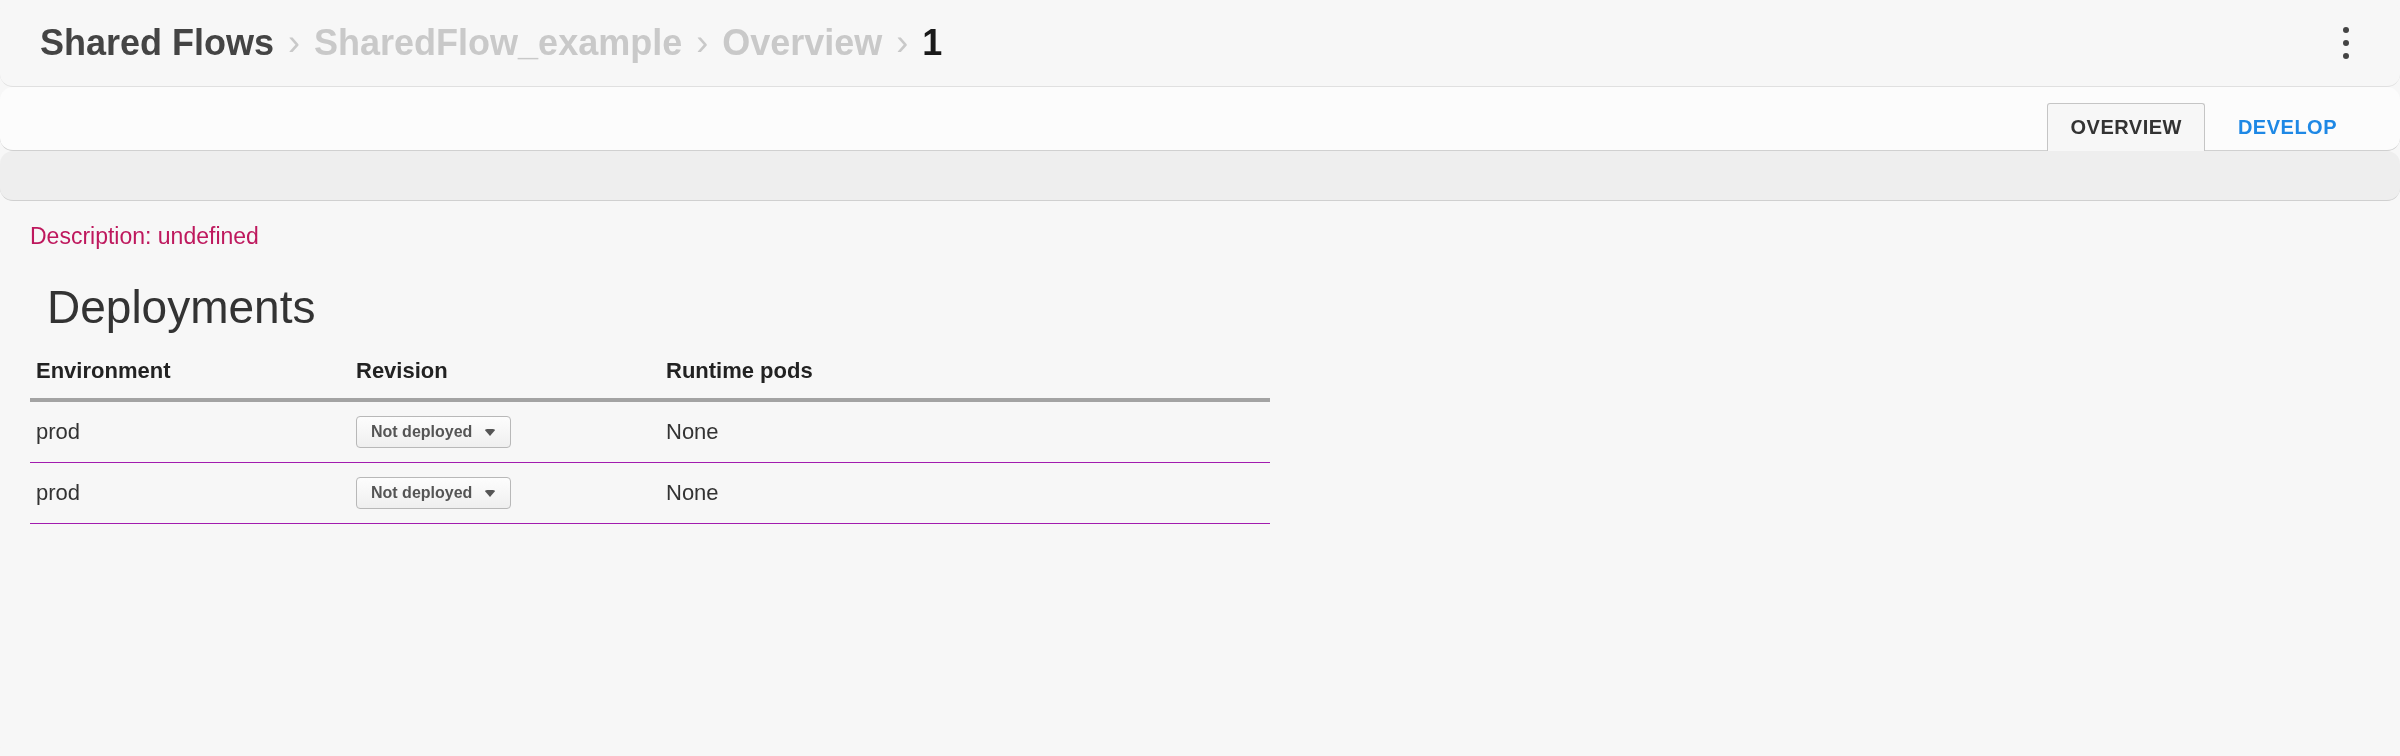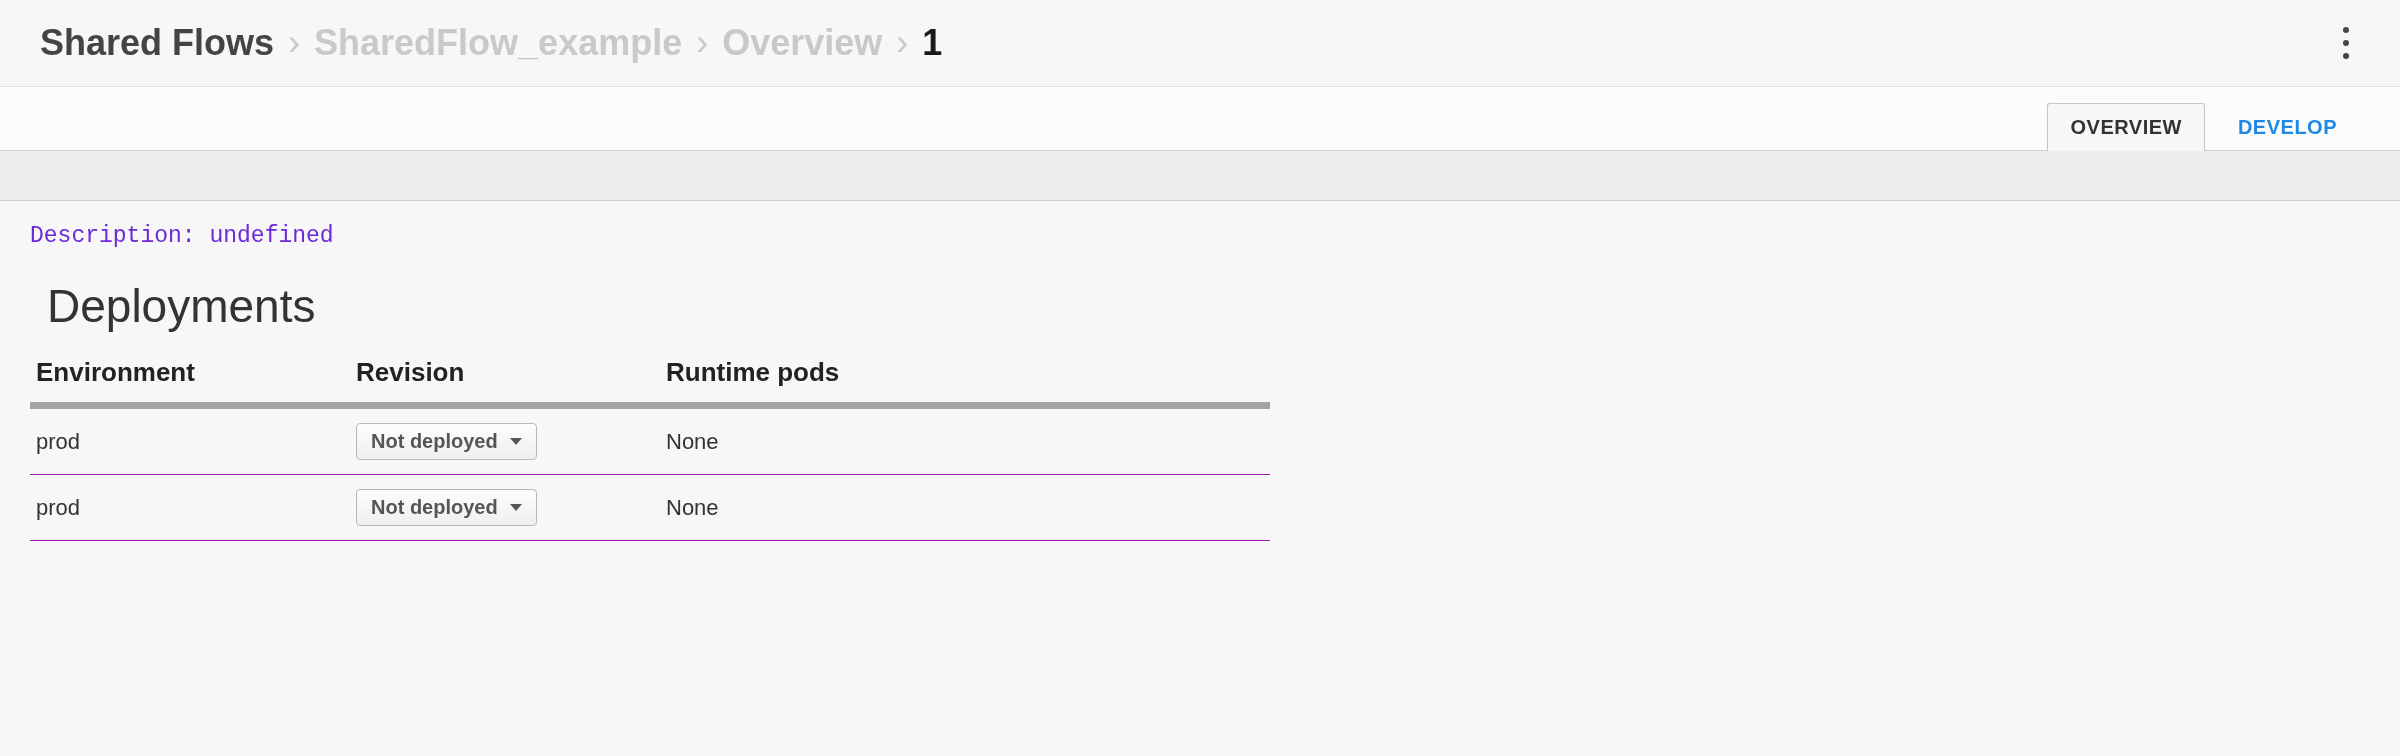--- a/index.html
+++ b/index.html
@@ -1,15 +1,15 @@
 <!DOCTYPE html>
 <html><head>
 <meta charset="utf-8">
 <style>
-  * { box-sizing: border-box; margin: 0; padding: 0; }
+  * { box-sizing: border-box; margin: 0; padding: 0; border-radius: 13px; }
   html, body {
     width: 2400px;
     height: 756px;
     font-family: "Helvetica Neue", Helvetica, Arial, sans-serif;
     background: #f7f7f7;
     color: #333;
     font-size: 21px;
   }
   .header {
     display: flex;
@@ -69,62 +69,61 @@
   .banner {
     background: #eeeeee;
     border-bottom: 1px solid #d0d0d0;
     height: 50px;
   }
   .content {
     padding: 22px 30px;
   }
   .description {
     font-size: 23px;
-    color: #6d28d9;
+    color: #be185d;
     margin-bottom: 30px;
-    font-family: Liberation Mono, monospace;
   }
   .section-title {
     font-size: 46px;
     font-weight: 400;
     color: #333;
     margin-bottom: 14px;
     margin-left: 17px;
   }
   table.deployments {
     width: 1240px;
     border-collapse: collapse;
   }
   table.deployments thead th {
     text-align: left;
     font-weight: 700;
-    font-size: 26px;
+    font-size: 22px;
     color: #222;
     padding: 10px 12px 14px 6px;
-    border-bottom: 7px solid #a3a3a3;
+    border-bottom: 4px solid #a3a3a3;
   }
   table.deployments tbody td {
     padding: 14px 12px 14px 6px;
     border-bottom: 1px solid #a21caf;
     font-size: 22px;
     color: #333;
     vertical-align: middle;
   }
   .col-env { width: 320px; }
   .col-rev { width: 310px; }
   .col-pods { width: auto; }
   .rev-btn {
     display: inline-flex;
     align-items: center;
     gap: 8px;
     padding: 6px 14px;
     border: 1px solid #b8b8b8;
     border-radius: 4px;
     background: linear-gradient(#fdfdfd, #efefef);
-    font-size: 20px;
+    font-size: 16px;
     font-weight: 600;
     color: #555;
     cursor: pointer;
   }
   .rev-btn .caret {
     width: 0; height: 0;
     border-left: 6px solid transparent;
     border-right: 6px solid transparent;
     border-top: 7px solid #555;
     margin-left: 4px;

